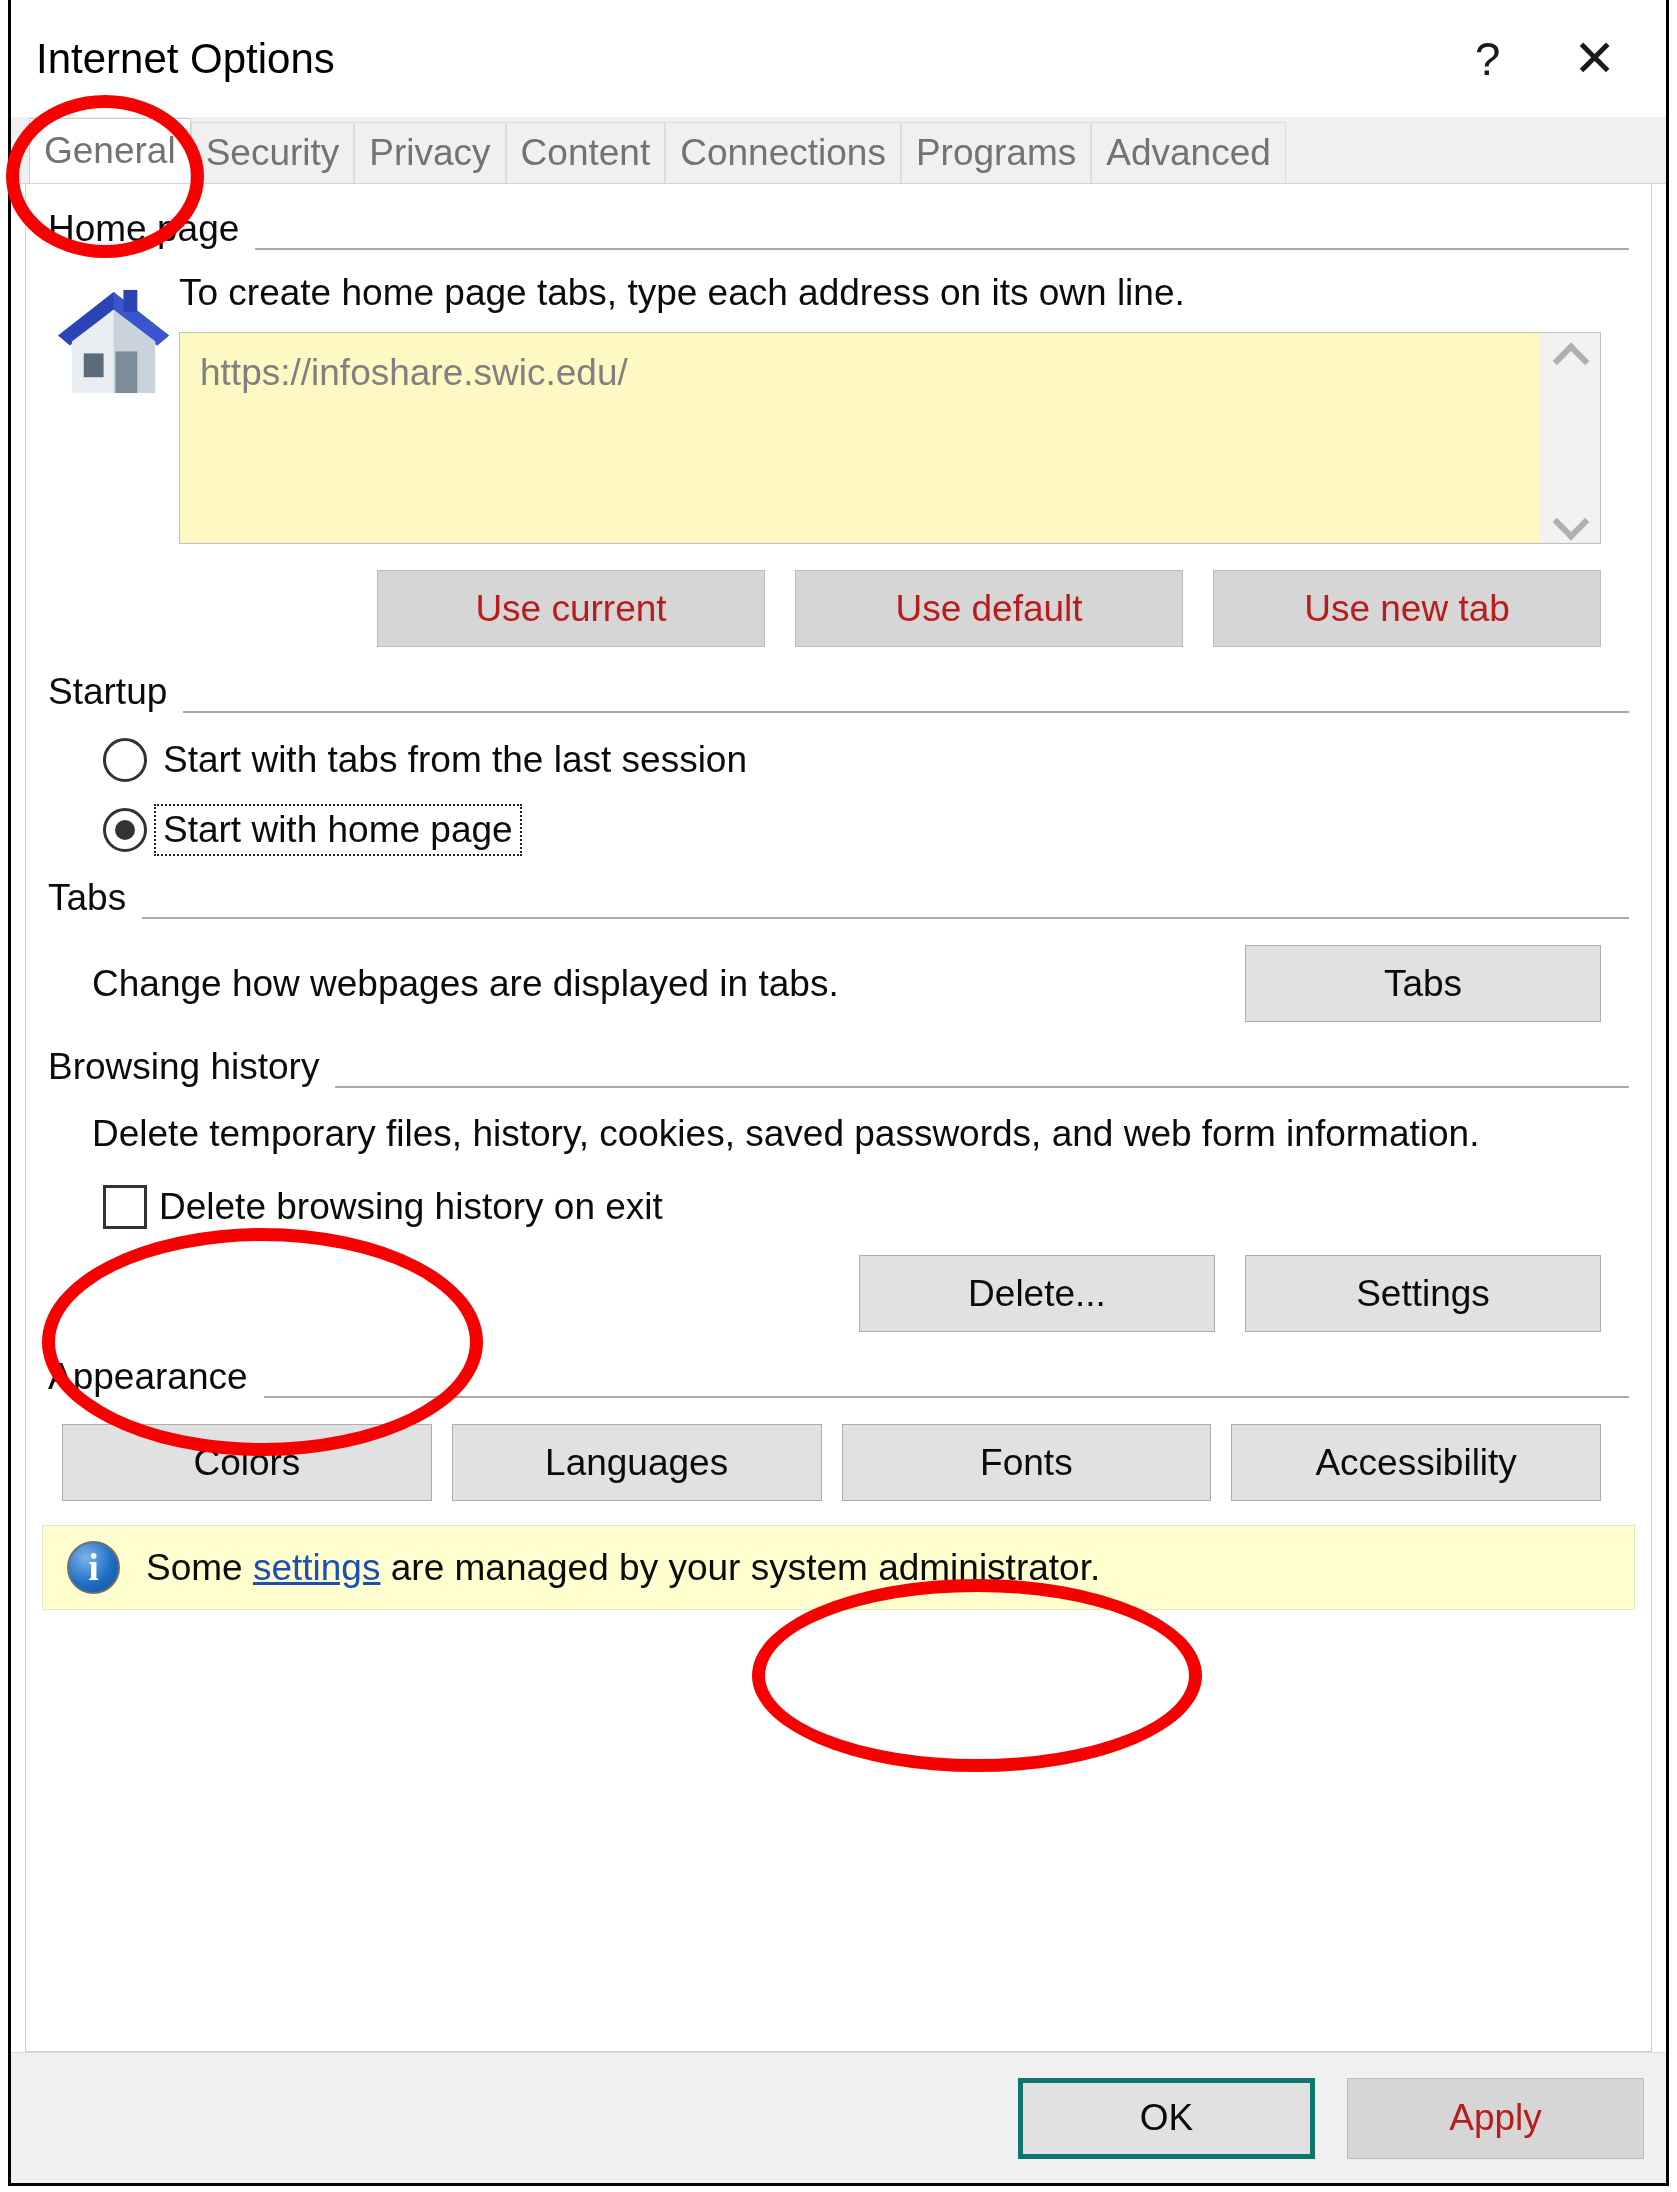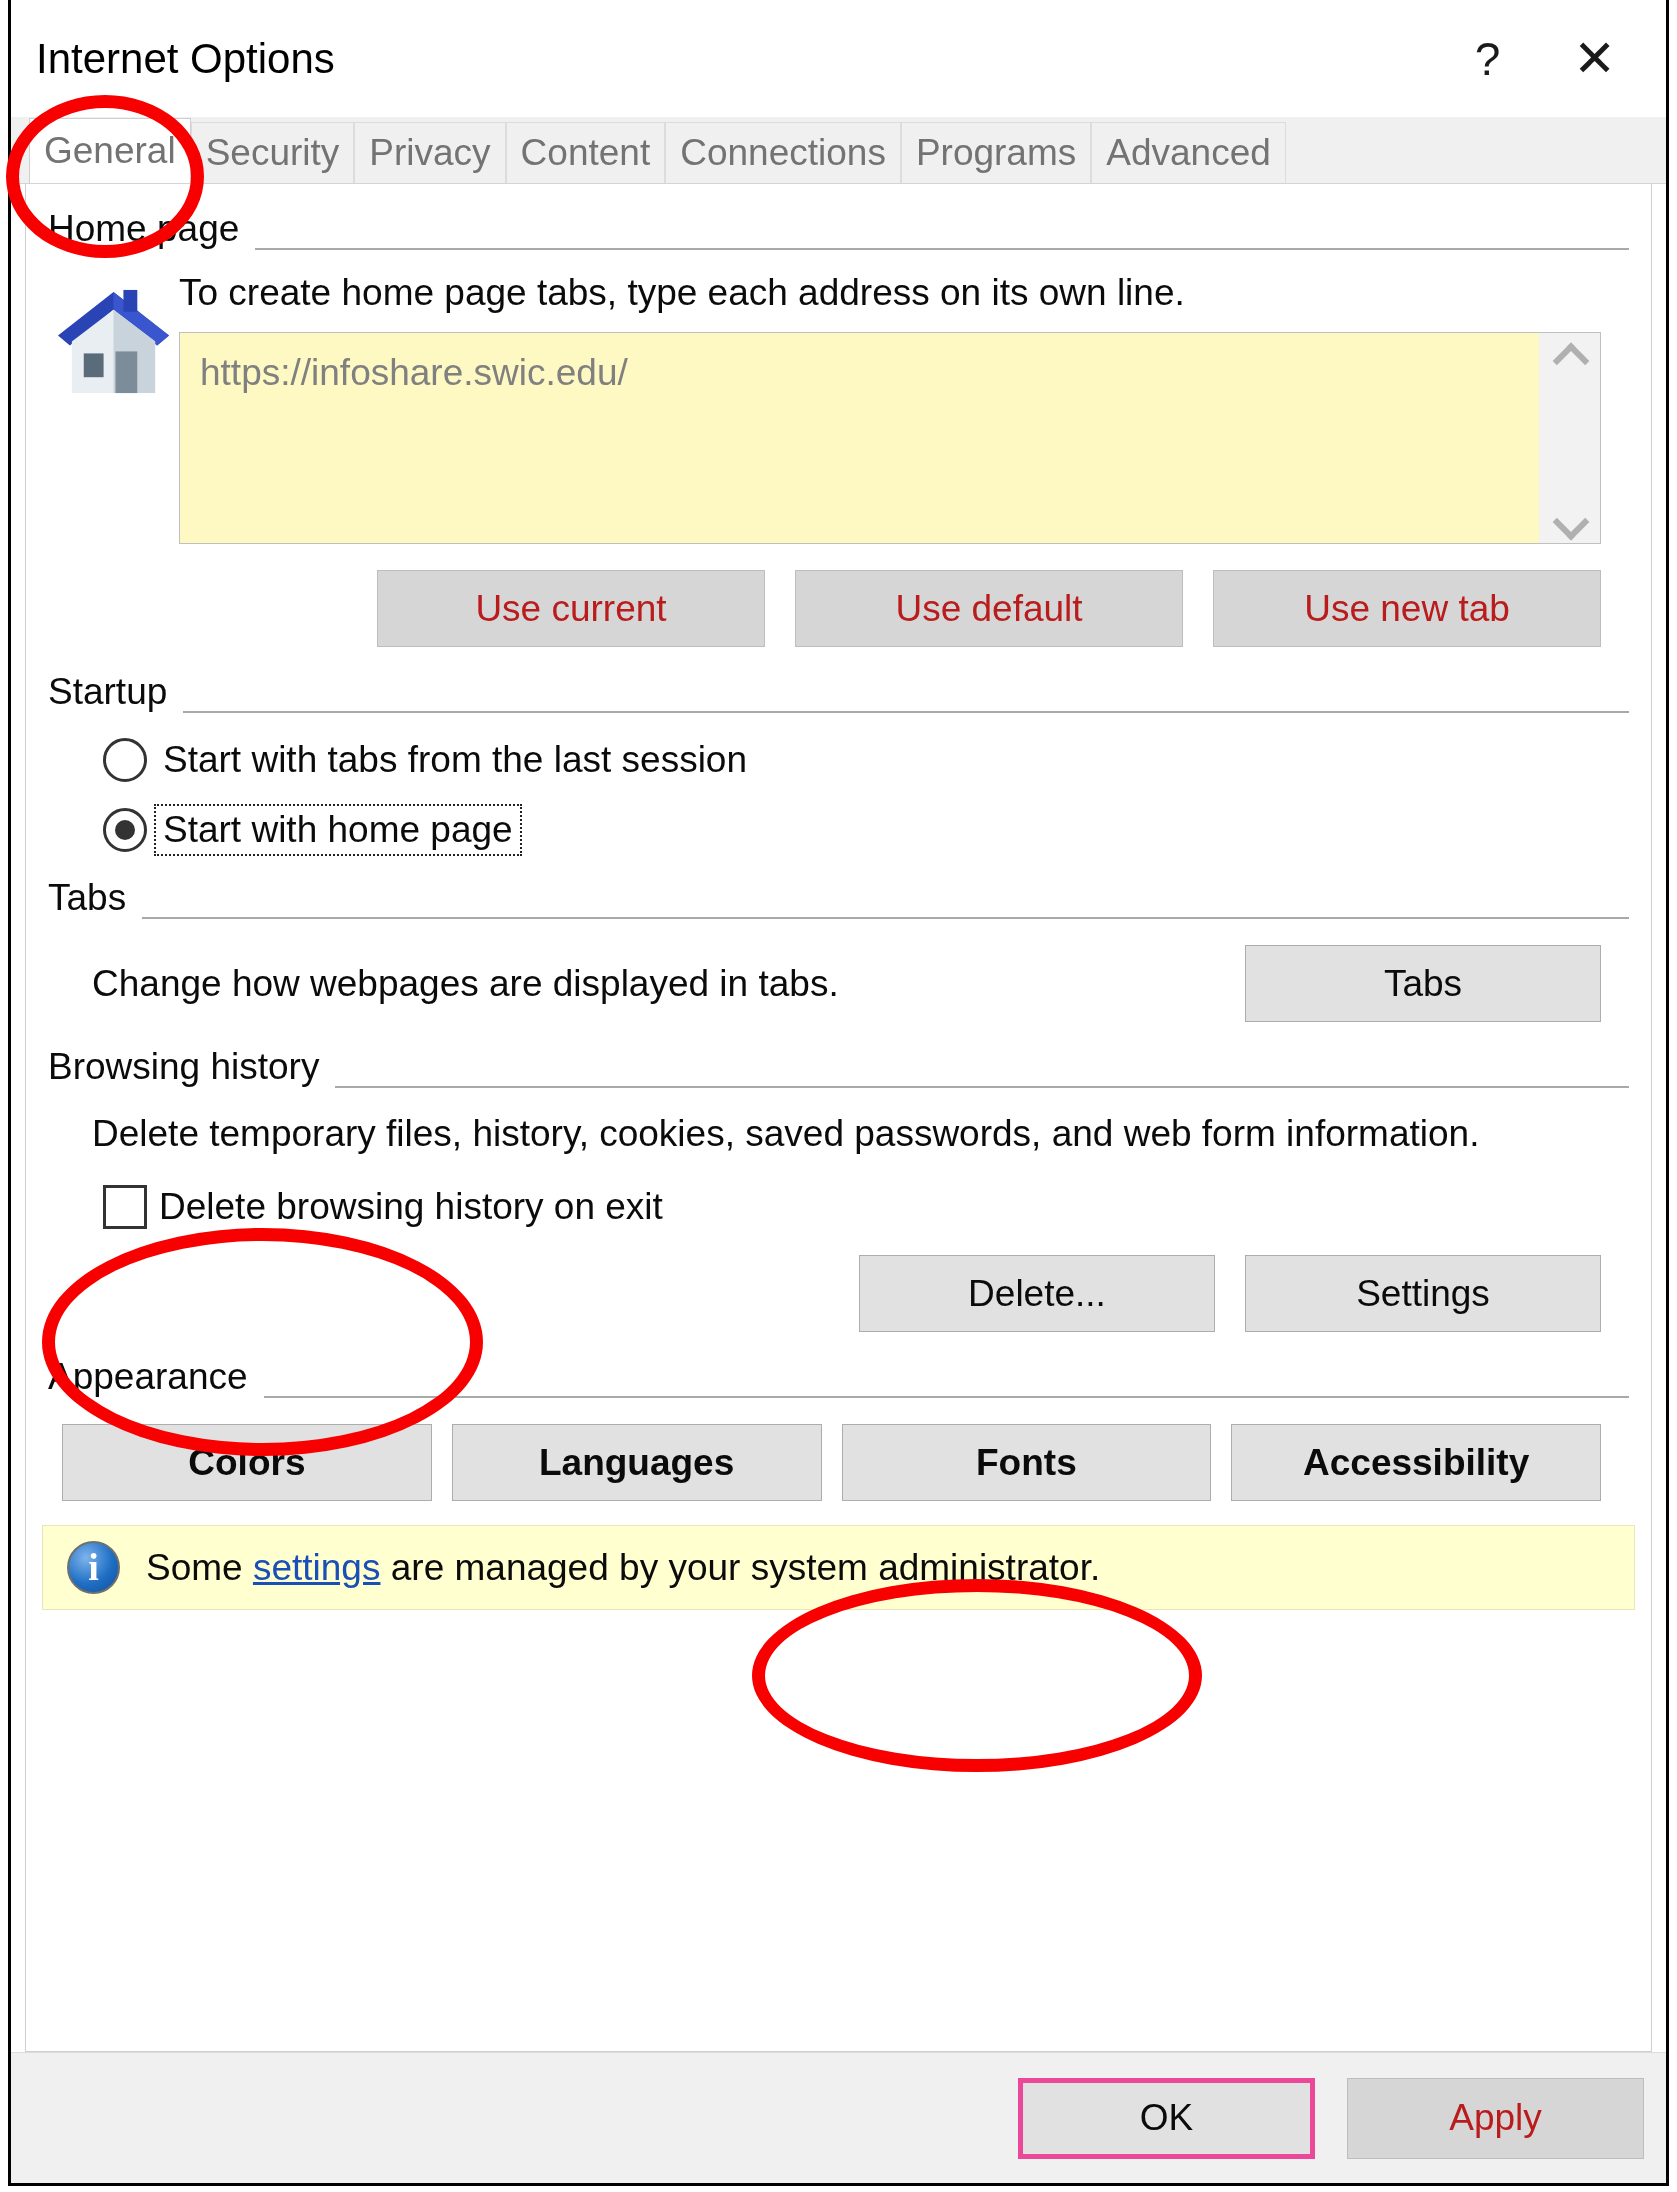--- a/index.html
+++ b/index.html
@@ -319,21 +319,20 @@
     margin: 26px 28px 0 0;
     justify-content: flex-end;
   }
   .bh-buttons .btn { width: 356px; }
 
   
   .appearance-buttons {
     display: flex;
     gap: 20px;
     margin: 26px 28px 0 14px;
-    font-weight: bold;
   }
   .appearance-buttons .btn { flex: 1 1 0; }
 
   
   .infobar {
     margin: 24px 0px 0 -6px;
     background: #ffffd0;
     border: 1px solid #e6e6b8;
     height: 85px;
     display: flex;
@@ -382,21 +381,21 @@
     border-top: 1px solid #dcdcdc;
     display: flex;
     align-items: center;
     justify-content: flex-end;
     padding-right: 22px;
     gap: 32px;
     box-sizing: border-box;
   }
   .footer .btn { width: 297px; height: 81px; }
   .btn.default-focus {
-    border: 5px solid #ec4899;
+    border: 5px solid #0f766e;
     background: #e1e1e1;
   }
 
   
   .annot {
     position: absolute;
     border: 13px solid #f80000;
     border-radius: 50%;
     box-sizing: border-box;
     pointer-events: none;

